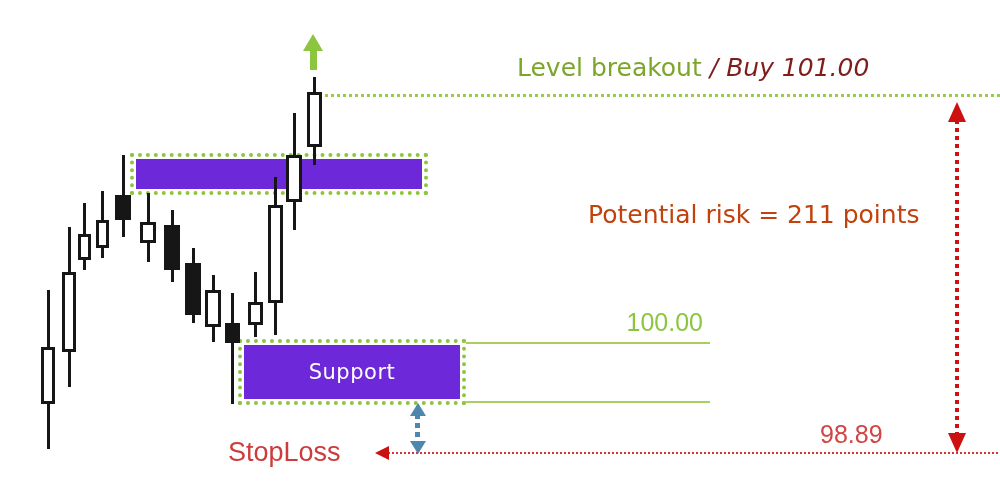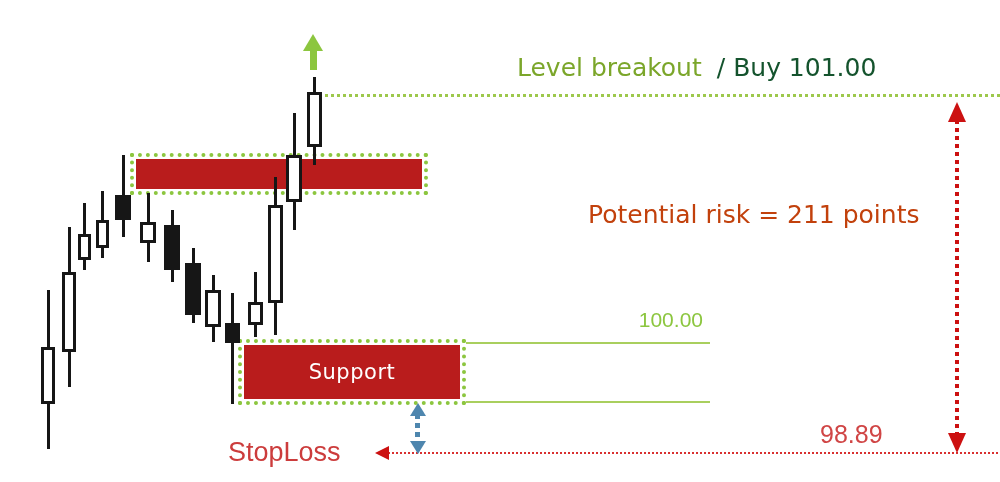--- a/index.html
+++ b/index.html
@@ -9,21 +9,21 @@
     height: 482px;
     background: #ffffff;
     overflow: hidden;
     font-family: "DejaVu Sans", sans-serif;
   }
 
   
   .zone {
     position: absolute;
     border: 4px dotted #8cc63f;
-    background: #b91c1c;
+    background: #6d28d9;
     background-clip: content-box;
     padding: 2px;
     box-sizing: border-box;
     display: flex;
     align-items: center;
     justify-content: center;
   }
   .zone.resistance { left: 130px; top: 153px; width: 298px; height: 42px; }
   .zone.support    { left: 238px; top: 339px; width: 228px; height: 66px; }
   .support-label {
@@ -71,23 +71,23 @@
     position: absolute; left: 415px; top: 414px; width: 5px; height: 31px;
     background: repeating-linear-gradient(to bottom, #4e86ae 0 5px, transparent 5px 9px);
   }
   .gap-head-up   { left: 410px; top: 403px; border-left: 8px solid transparent; border-right: 8px solid transparent; border-bottom: 13px solid #4e86ae; }
   .gap-head-down { left: 410px; top: 441px; border-left: 8px solid transparent; border-right: 8px solid transparent; border-top: 13px solid #4e86ae; }
 
   
   .txt { position: absolute; white-space: nowrap; }
   .breakout-row { left: 517px; top: 53px; font-size: 25px; }
   .breakout-row .lb  { color: #7ba62a; }
-  .breakout-row .buy { color: #14532d; margin-left: 15px; }
+  .breakout-row .buy { color: #7f1d1d; margin-left: 8px; font-style: italic; }
   .risk-label { left: 588px; top: 200px; font-size: 25px; color: #c2410c; }
-  .price { font-family: "Liberation Sans", sans-serif; font-size: 21px; color: #8cc63f; width: 140px; text-align: right; }
+  .price { font-family: "Liberation Sans", sans-serif; font-size: 25px; color: #8cc63f; width: 140px; text-align: right; }
   #price100 { left: 563px; top: 308px; }
   #price99  { left: 563px; top: 368px; }
   .price-sl { left: 820px; top: 420px; font-family: "Liberation Sans", sans-serif; font-size: 25px; color: #d04545; text-align: center; }
   .stoploss-label { left: 228px; top: 437px; font-family: "Liberation Sans", sans-serif; font-size: 27px; color: #cc3c3c; }
 </style>
 </head>
 <body>
 
 <div class="stage">
 

